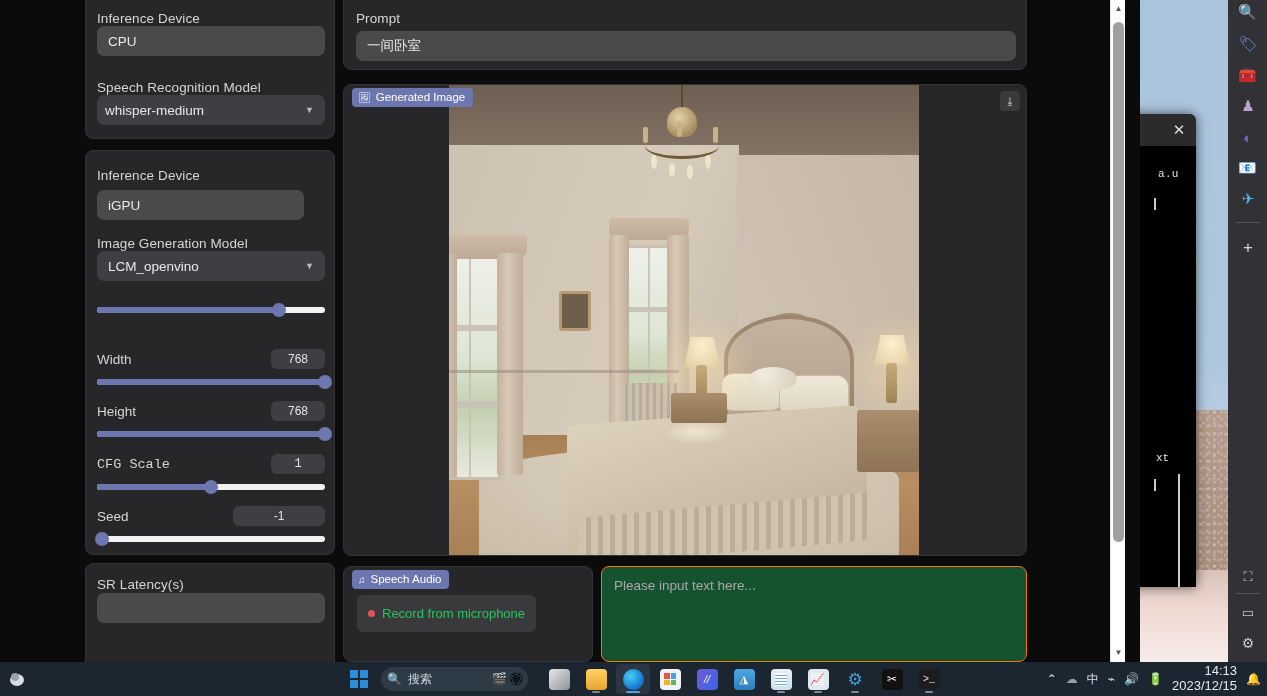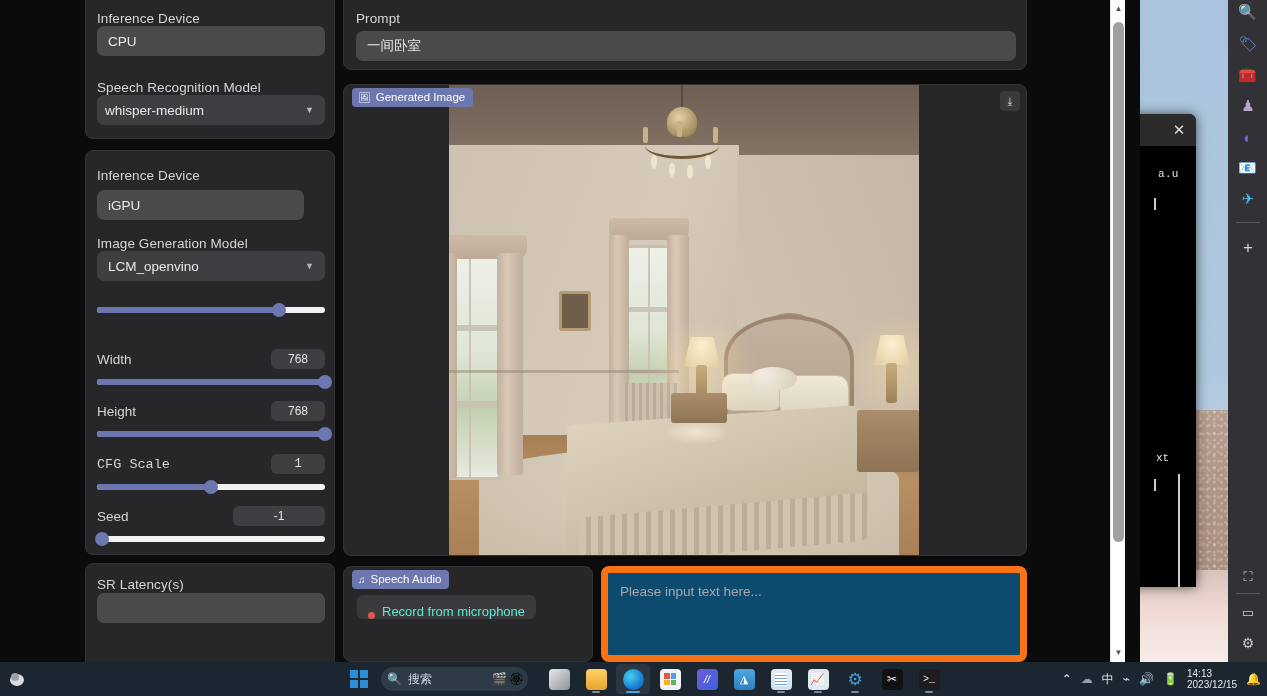--- a/index.html
+++ b/index.html
@@ -292,26 +292,26 @@
     background: repeating-linear-gradient(90deg, #cbbfae 0 4px, #b8ab99 4px 7px);
   }
 
   
   #panel-audio {
     position: absolute; left: 343px; top: 566px; width: 250px; height: 96px;
     background: #27272a; border-radius: 8px; border: 1px solid #333336;
   }
   #panel-text {
     position: absolute; left: 601px; top: 566px; width: 426px; height: 96px;
-    background: #0c4a6e; border-radius: 8px; border: 7px solid #f97316;
+    background: #14532d; border-radius: 8px; border: 1px solid #f97316;
   }
   .rec-btn {
-    position: absolute; left: 13px; top: 28px; height: 24px;
-    background: #3a3a3d; border-radius: 6px; color: #5eead4; font-size: 13px;
-    display: flex; align-items: flex-end; gap: 7px; padding: 0 11px;
+    position: absolute; left: 13px; top: 28px; height: 37px;
+    background: #3a3a3d; border-radius: 6px; color: #22c55e; font-size: 13px;
+    display: flex; align-items: center; gap: 7px; padding: 0 11px;
   }
   .rec-dot { width: 7px; height: 7px; border-radius: 50%; background: #e05555; }
   .textbox-ph {
     position: absolute; left: 12px; top: 11px; color: #a9a9ad; font-size: 13.5px;
   }
 
   
   .edge-sidebar {
     position: absolute; right: 0; top: 0; width: 39px; height: 662px;
     background: #323135; z-index: 20;
@@ -345,21 +345,21 @@
     position: relative; border-radius: 4px;
   }
   .tb-item.active { background: #2a3742; }
   .tb-ind { position: absolute; bottom: 1px; width: 8px; height: 2px; border-radius: 1px; background: #7d8a95; }
   .tb-ind.on { background: #4aa3e8; width: 14px; }
   .tb-ico { width: 21px; height: 21px; border-radius: 4px; display: flex; align-items: center; justify-content: center; font-size: 11px; color: #fff; }
   .tray {
     position: absolute; right: 6px; top: 0; height: 34px; display: flex; align-items: center; gap: 9px;
     color: #d9e0e6; font-size: 12px;
   }
-  .tray-clock { text-align: left; line-height: 1.15; font-size: 10px; color: #e4eaee; }
+  .tray-clock { text-align: right; line-height: 1.15; font-size: 13px; color: #e4eaee; }
 </style>
 </head>
 <body>
 
 <div id="screen">
 
   <div class="wallpaper">
     <div class="wall-sand"></div>
   </div>
 

